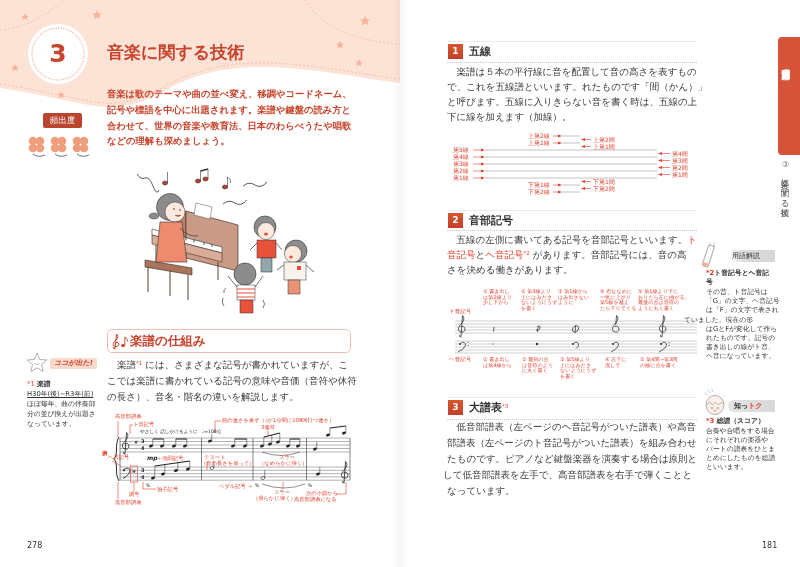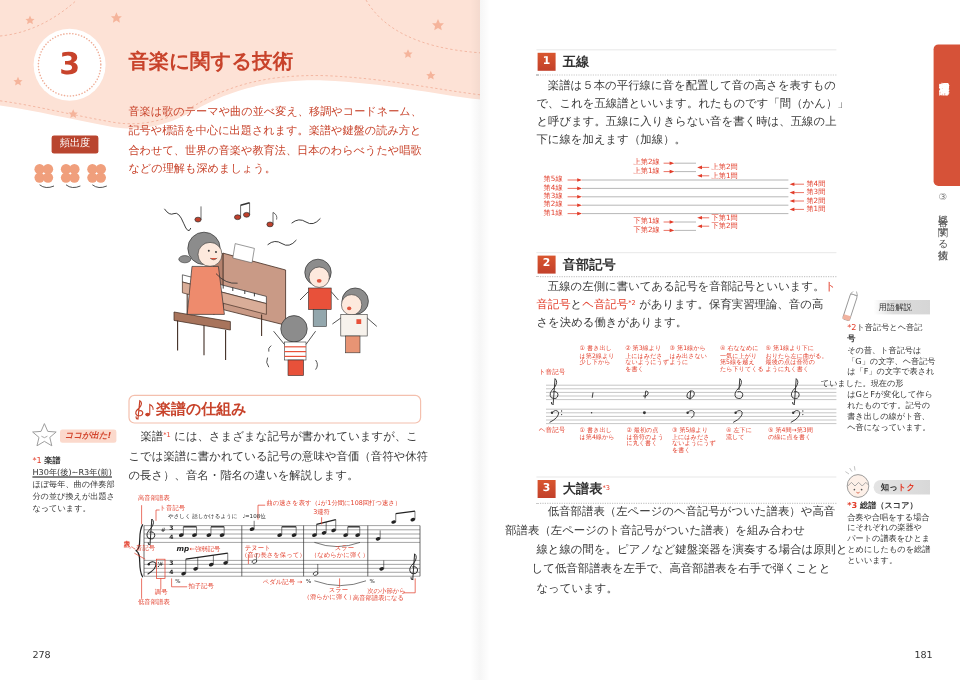--- a/index.html
+++ b/index.html
@@ -1,19 +1,19 @@
 <!DOCTYPE html>
 <html><head>
 <meta charset="utf-8">
 <style>
 *{box-sizing:border-box;margin:0;padding:0}
 html,body{width:800px;height:567px;overflow:hidden;background:#fff}
 body{position:relative;font-family:"DejaVu Sans",sans-serif;color:#333}
 .a{position:absolute;white-space:nowrap;line-height:1}
-.intro{font-size:9.3px;color:#c8432b;font-weight:normal}
+.intro{font-size:9.3px;color:#c8432b;font-weight:bold}
 .body{font-size:9.5px;color:#383838}
 .red{color:#e23d2a}
 .sup{font-size:5.5px;position:relative;top:-3.5px;color:#e23d2a}
 .ann{font-size:5.3px;color:#e23d2a}
 .blk{font-size:4.6px;color:#222}
 .lab6{font-size:6px;color:#e23d2a}
 .stepcol{position:absolute;font-size:5.1px;color:#e23d2a;line-height:5.7px;white-space:nowrap}
 .stepcol div{height:5.7px}
 .note{font-size:6.8px;color:#333}
 .numbadge{position:absolute;width:15px;height:15px;background:linear-gradient(#d9562f,#c2402a);color:#fff;font-weight:bold;font-size:9px;text-align:center;line-height:15px}
@@ -430,21 +430,21 @@
   <div class="a lab6" style="left:593px;top:185.5px">下第2間</div>
 
   <div class="rule-top" style="left:447px;top:210px;width:250px"></div>
   <div class="numbadge" style="left:448px;top:213px">2</div>
   <div class="a shead" style="left:469px;top:215px">音部記号</div>
   <div class="rule-dot" style="left:447px;top:230px;width:250px"></div>
   <div class="a body" style="left:456.5px;top:235px">
     <span>五線の左側に書いてある記号を音部記号といいます。</span><span class="red">ト</span>
   </div>
   <div class="a body" style="left:447px;top:250px">
-    <span class="red">音記号</span><span>と</span><span class="red">ヘ音記号</span><span class="sup">*2</span><span> があります。保育実習理論、音の高</span>
+    <span class="red">音記号</span><span>と</span><span class="red">ヘ音記号</span><span class="sup">*2</span><span> があります。音部記号には、音の高</span>
   </div>
   <div class="a body" style="left:447px;top:265px">さを決める働きがあります。</div>
 
   <div class="stepcol" style="left:483px;top:289px">
     <div>① 書き出し</div>
     <div>は第2線より</div>
     <div>少し下から</div>
   </div>
   <div class="stepcol" style="left:521px;top:289px">
     <div>② 第3線より</div>
@@ -538,40 +538,40 @@
     <div>の線に点を書く</div>
   </div>
 
   <div class="rule-top" style="left:447px;top:397px;width:250px"></div>
   <div class="numbadge" style="left:448px;top:400px">3</div>
   <div class="a shead" style="left:469px;top:402px">
     <span>大譜表</span><span class="sup" style="font-weight:normal">*3</span>
   </div>
   <div class="rule-dot" style="left:447px;top:419px;width:250px"></div>
   <div class="a body" style="left:456.5px;top:422px">低音部譜表（左ページのヘ音記号がついた譜表）や高音</div>
-  <div class="a body" style="left:421px;top:438px">部譜表（左ページのト音記号がついた譜表）を組み合わせ</div>
-  <div class="a body" style="left:447px;top:454px">線と線の間を。ピアノなど鍵盤楽器を演奏する場合は原則と</div>
+  <div class="a body" style="left:447px;top:438px">部譜表（左ページのト音記号がついた譜表）を組み合わせ</div>
+  <div class="a body" style="left:447px;top:454px">たものです。ピアノなど鍵盤楽器を演奏する場合は原則と</div>
   <div class="a body" style="left:443px;top:470px">して低音部譜表を左手で、高音部譜表を右手で弾くことと</div>
   <div class="a body" style="left:447px;top:486px">なっています。</div>
 
   <div class="a" style="left:778px;top:37px;width:22px;height:118px;background:#d65238;border-radius:4px 0 0 4px"></div>
   <div class="a vert" style="left:782px;top:62px;font-size:8.5px;font-weight:bold;color:#fff;letter-spacing:0.3px">保育実習理論</div>
   <div class="a" style="left:782px;top:161px;font-size:8px;color:#777">③</div>
   <div class="a vert" style="left:781px;top:173px;font-size:8.5px;color:#555">音楽に関する技術</div>
 
   <svg class="a" style="left:700px;top:243px" width="16" height="28" viewBox="0 0 16 28">
     <g transform="rotate(18 8 14)">
       <rect x="5" y="2" width="6" height="22" rx="1.5" fill="#fff" stroke="#999" stroke-width="0.8"></rect>
       <rect x="5" y="20" width="6" height="4" fill="#f2b3a0"></rect>
       <polygon points="5,2 11,2 8,-3" fill="#fff" stroke="#999" stroke-width="0.6"></polygon>
     </g>
   </svg>
   <div class="a" style="left:728px;top:250px;width:47px;height:12px;background:linear-gradient(90deg,rgba(220,220,220,0) 0%,#dcdcdc 35%,#d6d6d6 100%)"></div>
   <div class="a" style="left:732px;top:252.5px;font-size:7px;font-weight:normal;color:#333">用語解説</div>
-  <div class="a note" style="left:706px;top:269.5px;font-weight:normal">
+  <div class="a note" style="left:706px;top:269.5px;font-weight:bold">
     <span class="red">*2</span><span>ト音記号とヘ音記</span>
   </div>
   <div class="a note" style="left:706px;top:279px;font-weight:bold">号</div>
   <div class="a note" style="left:706px;top:289px">その昔、ト音記号は</div>
   <div class="a note" style="left:706px;top:298px">「G」の文字、ヘ音記号</div>
   <div class="a note" style="left:706px;top:307px">は「F」の文字で表され</div>
   <div class="a note" style="left:684px;top:316.5px">ていました。現在の形</div>
   <div class="a note" style="left:706px;top:325.5px">はGとFが変化して作ら</div>
   <div class="a note" style="left:706px;top:334.5px">れたものです。記号の</div>
   <div class="a note" style="left:706px;top:343.5px">書き出しの線がト音、</div>

